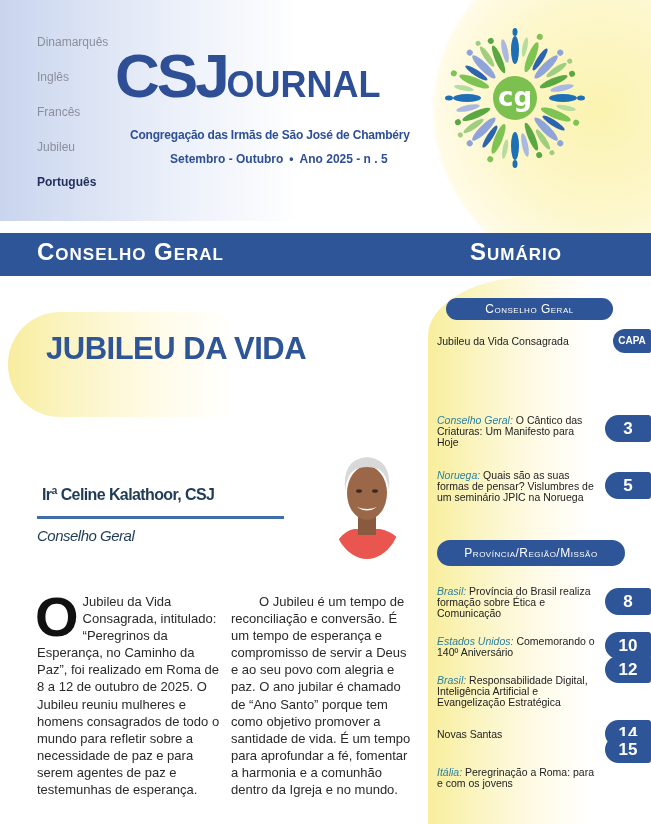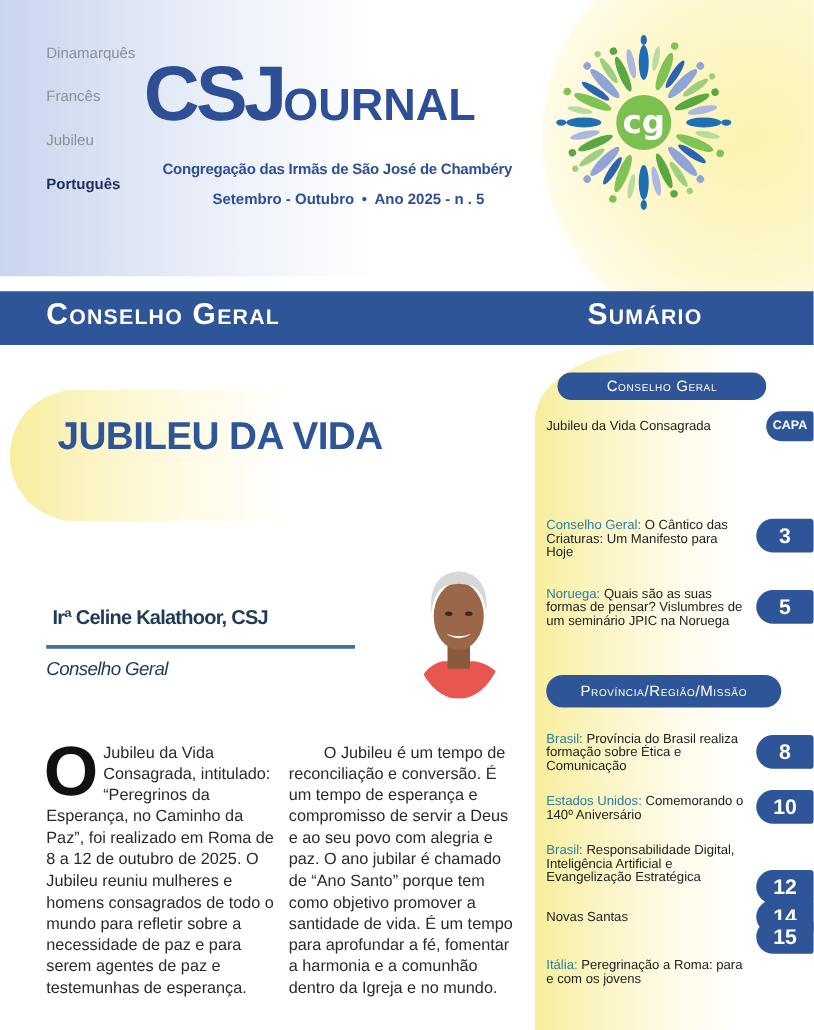--- a/index.html
+++ b/index.html
@@ -62,21 +62,21 @@
     background: linear-gradient(90deg, #f8ee9c 0%, #fbf5c6 25%, #fffbe8 50%, #ffffff 75%);
     border-top-left-radius: 110px 60px;
   }
   .toc { position: absolute; left: 428px; top: 276px; width: 223px; height: 548px; }
   .toc-header {
     position: absolute; height: 22px; background: #2e5597; color: #fff;
     border-radius: 11px; text-align: center; font-size: 12px; line-height: 22px;
     font-variant: small-caps; letter-spacing: 0.5px;
   }
   .toc-entry { position: absolute; left: 9px; width: 158px; font-size: 10.5px; line-height: 11px; color: #222; }
-  .toc-entry .region { color: #2b7f9c; }
+  .toc-entry .region { color: #2b7f9c; font-style: italic; }
   .toc-page {
     position: absolute; right: 0; width: 46px; height: 27px; background: #2e5597; color: #fff;
     font-weight: bold; font-size: 17px; line-height: 27px; text-align: center;
     border-top-left-radius: 14px; border-bottom-left-radius: 14px;
     border-top-right-radius: 3px; border-bottom-right-radius: 3px;
     cursor: pointer;
   }
   .toc-page.capa { font-size: 10px; width: 38px; height: 24px; line-height: 24px; }
 
   
@@ -118,20 +118,21 @@
   .indent { display: inline-block; width: 28px; }
 </style>
 </head>
 <body>
 
 <div class="header">
   <div class="header-sun"></div>
 
   <nav class="lang-list">
     <a class="lang-item">Dinamarquês</a>
+    <a class="lang-item">Inglês</a>
     <a class="lang-item">Francês</a>
     <a class="lang-item">Jubileu</a>
     <a class="lang-item active">Português</a>
   </nav>
 
   <div class="brand">
     <div class="brand-title"><span>CSJ</span><span class="small">OURNAL</span></div>
     <div class="brand-sub">Congregação das Irmãs de São José de Chambéry</div>
     <div class="brand-issue">
       <span>Setembro - Outubro</span><span class="dot">•</span><span>Ano 2025 - n . 5</span>
@@ -277,21 +278,21 @@
   <div class="toc-page" style="top:312px;">8</div>
 
   <div class="toc-entry" style="top:360px;">
     <span class="region">Estados Unidos:</span><span> Comemorando o 140º Aniversário</span>
   </div>
   <div class="toc-page" style="top:356px;">10</div>
 
   <div class="toc-entry" style="top:399px;">
     <span class="region">Brasil:</span><span> Responsabilidade Digital, Inteligência Artificial e Evangelização Estratégica</span>
   </div>
-  <div class="toc-page" style="top:420px;">12</div>
+  <div class="toc-page" style="top:380px;">12</div>
 
   <div class="toc-entry" style="top:453px;">
     <span>Novas Santas</span>
   </div>
   <div class="toc-page" style="top:444px;">14</div>
 
   <div class="toc-entry" style="top:491px;">
     <span class="region">Itália:</span><span> Peregrinação a Roma: para e com os jovens</span>
   </div>
   <div class="toc-page" style="top:460px;">15</div>

